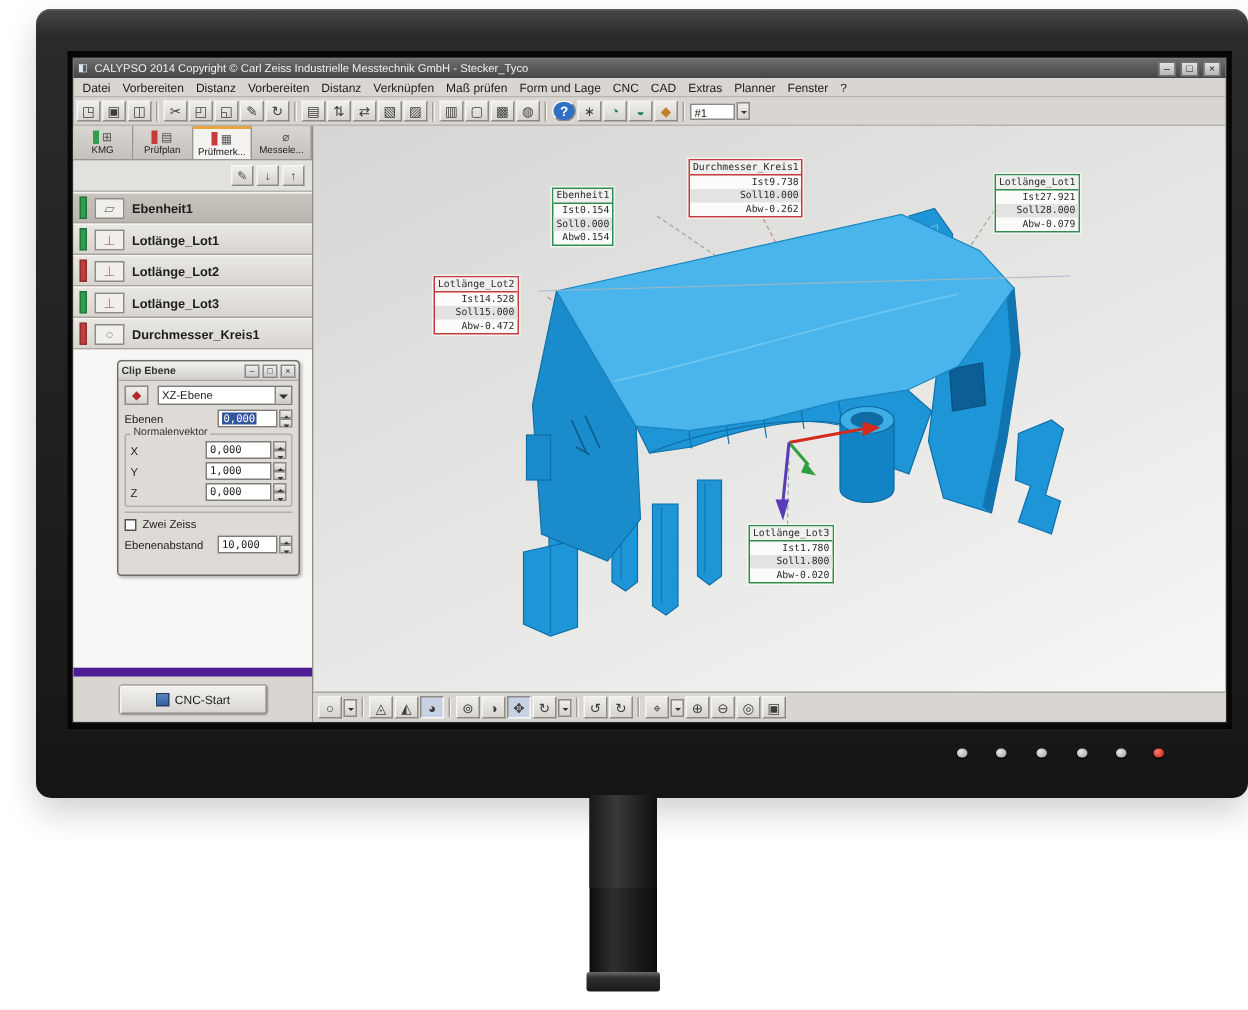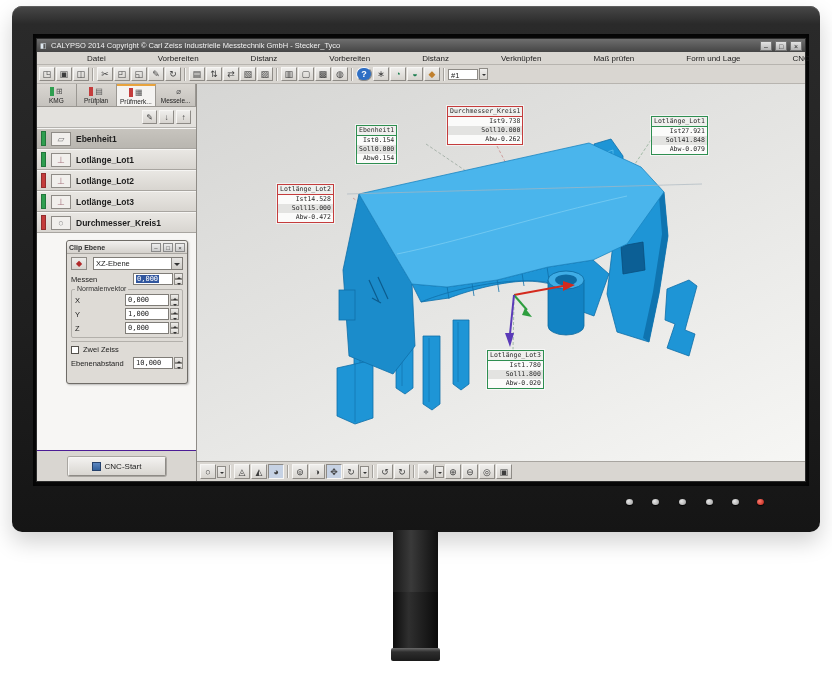--- a/index.html
+++ b/index.html
@@ -1,20 +1,20 @@
 <!DOCTYPE html>
 <html><head>
 <meta charset="utf-8">
 <style>
   html,body{margin:0;padding:0;background:#fff;width:832px;height:673px;overflow:hidden;
     font-family:"Liberation Sans", sans-serif;-webkit-font-smoothing:antialiased;}
   #stage{position:relative;width:832px;height:673px;background:#fff;}
 
   
-  .monitor{position:absolute;left:12px;top:6px;width:808px;height:526px;border-radius:10px;
+  .monitor{position:absolute;left:24px;top:6px;width:808px;height:526px;border-radius:10px;
     background:linear-gradient(180deg,#484848 0,#2a2a2a 18px,#1f1f1f 60%,#151515 100%);
     box-shadow:0 10px 22px rgba(0,0,0,.18), inset 0 1px 0 #5d5d5d;}
   .screen{position:absolute;left:21px;top:28px;width:776px;height:452px;background:#0a0a0a;
     box-shadow:inset 0 0 6px #000;}
   .bezel-dot{position:absolute;width:7px;height:6px;border-radius:50%;
     background:radial-gradient(circle at 35% 35%,#e8e8e8,#9a9a9a);box-shadow:0 1px 1px #000;}
   .bezel-dot.red{background:radial-gradient(circle at 35% 35%,#ff7a6e,#b51f12);}
   .stand{position:absolute;left:393px;top:530px;width:45px;height:120px;
     background:linear-gradient(90deg,#0c0c0c,#2f2f2f 35%,#191919 75%,#0a0a0a);}
   .stand .sheen{position:absolute;left:0;top:0;width:100%;height:52%;
@@ -26,21 +26,21 @@
   .app{position:absolute;left:3px;top:4px;width:770px;height:444px;background:#d9d6d1;
     border:1px solid #2d2d2d;box-sizing:border-box;display:flex;flex-direction:column;font-size:8px;color:#1c1c1c;}
   .titlebar{height:13px;display:flex;align-items:center;gap:3px;padding:0 3px;
     background:linear-gradient(180deg,#6e6e6e,#454545);color:#f1f1f1;flex:0 0 auto;}
   .titlebar .appicon{width:8px;height:8px;font-size:7px;line-height:8px;color:#dfe8ef;}
   .titlebar .ttl{flex:1;font-size:7.5px;white-space:nowrap;overflow:hidden;}
   .winbtn{width:12px;height:10px;font-size:7px;line-height:9px;text-align:center;color:#222;
     background:linear-gradient(#e3e3e3,#b5b5b5);border:1px solid #747474;box-sizing:border-box;}
   .menubar{height:12px;display:flex;align-items:center;background:#d9d6d1;border-bottom:1px solid #b7b4af;
     padding:0 2px;flex:0 0 auto;}
-  .menubar span{padding:0 4px;font-size:8px;white-space:nowrap;margin-left:44px;}
+  .menubar span{padding:0 4px;font-size:8px;white-space:nowrap;}
   .tbar{height:18px;display:flex;align-items:center;background:#d9d6d1;border-bottom:1px solid #b7b4af;
     padding:0 2px;gap:1px;flex:0 0 auto;}
   .tbtn{width:16px;height:14px;text-align:center;line-height:13px;font-size:9px;color:#3d3d3d;
     background:linear-gradient(#efeeec,#d7d4cf);border:1px solid;border-color:#f7f6f4 #8e8b86 #8e8b86 #f7f6f4;
     box-sizing:border-box;flex:0 0 auto;}
   .tbtn.tint-help{background:#2f6fc4;color:#fff;border-radius:7px;font-weight:bold;}
   .tbtn.tint-green{color:#1e7f51;}
   .tbtn.tint-amber{color:#c0802e;}
   .tsep{width:1px;height:13px;background:#a3a09b;border-right:1px solid #f4f3f1;margin:0 2px;flex:0 0 auto;}
   .counterbox{width:30px;height:11px;background:#fff;border:1px solid #8e8b86;font-size:7.5px;
@@ -104,21 +104,21 @@
   .spin b:after{content:"";position:absolute;left:1.5px;border:2px solid transparent;}
   .spin b.up:after{top:1px;border-bottom-color:#333;}
   .spin b.dn:after{top:2.5px;border-top-color:#333;}
   .nvgroup{border:1px solid #b3b0ab;border-radius:2px;margin:4px 0 3px;padding:2px 3px 1px;position:relative;}
   .nvgroup .legend{position:absolute;top:-5px;left:3px;background:#dedbd6;padding:0 2px;font-size:7px;color:#333;}
   .axisrow{display:flex;align-items:center;margin:2px 0;}
   .axisrow .lbl{width:12px;}
   .axisrow .field{width:44px;margin-left:auto;}
   .hr{border-top:1px solid #b3b0ab;margin:3px 0;}
   .chk{width:8px;height:8px;background:#fff;border:1px solid #55524d;box-sizing:border-box;margin-right:4px;}
-  .cncrow{height:30px;border-top:1px solid #4c1d95;display:flex;align-items:center;justify-content:center;flex:0 0 auto;background:#d9d6d1;}
+  .cncrow{height:30px;border-top:6px solid #4c1d95;display:flex;align-items:center;justify-content:center;flex:0 0 auto;background:#d9d6d1;}
   .cncbtn{width:96px;height:17px;display:flex;align-items:center;justify-content:center;gap:4px;
     background:linear-gradient(#f2f1ef,#d9d6d1);border:1px solid;border-color:#f7f6f4 #8e8b86 #8e8b86 #f7f6f4;
     border-radius:2px;box-shadow:0 0 0 1px #a9a6a1;font-size:8px;color:#1c1c1c;}
   .cncbtn .cicon{width:9px;height:9px;background:linear-gradient(#5b86c0,#33619c);border:1px solid #24406b;
     box-sizing:border-box;}
 
   
   .viewport{flex:1;position:relative;background:linear-gradient(155deg,#d6d6d4 0%,#e4e4e2 45%,#f7f7f5 100%);
     display:flex;flex-direction:column;min-width:0;}
   .vcanvas{flex:1;position:relative;overflow:hidden;}
@@ -282,21 +282,21 @@
                 </div>
                 <div class="clip-body">
                   <div class="crow">
                     <span class="featbtn">◆</span>
                     <div class="select">
                       <span class="selval">XZ-Ebene</span>
                       <span class="selarrow"></span>
                     </div>
                   </div>
                   <div class="crow">
-                    <span class="lbl">Messen</span>
+                    <span class="lbl">Ebenen</span>
                     <div class="field" style="width:40px;margin-left:auto">
                       <span class="sel">0,000</span>
                     </div>
                     <span class="spin">
                         <b class="up"></b>
                         <b class="dn"></b>
                       </span>
                   </div>
                   <div class="nvgroup">
                     <span class="legend">Normalenvektor</span>
@@ -456,21 +456,21 @@
               </div>
               <div style="position:absolute;left:454px;top:32px;width:78px">
                 <div class="ann" style="--c:#2e8e50">
                   <div class="at">Lotlänge_Lot1</div>
                   <div class="ar">
                       <span>Ist</span>
                       <span>27.921</span>
                     </div>
                   <div class="ar mid">
                       <span>Soll</span>
-                      <span>41.848</span>
+                      <span>28.000</span>
                     </div>
                   <div class="ar">
                       <span>Abw</span>
                       <span>-0.079</span>
                     </div>
                 </div>
               </div>
               <div style="position:absolute;left:80px;top:100px;width:76px">
                 <div class="ann" style="--c:#c43c3c">
                   <div class="at">Lotlänge_Lot2</div>

